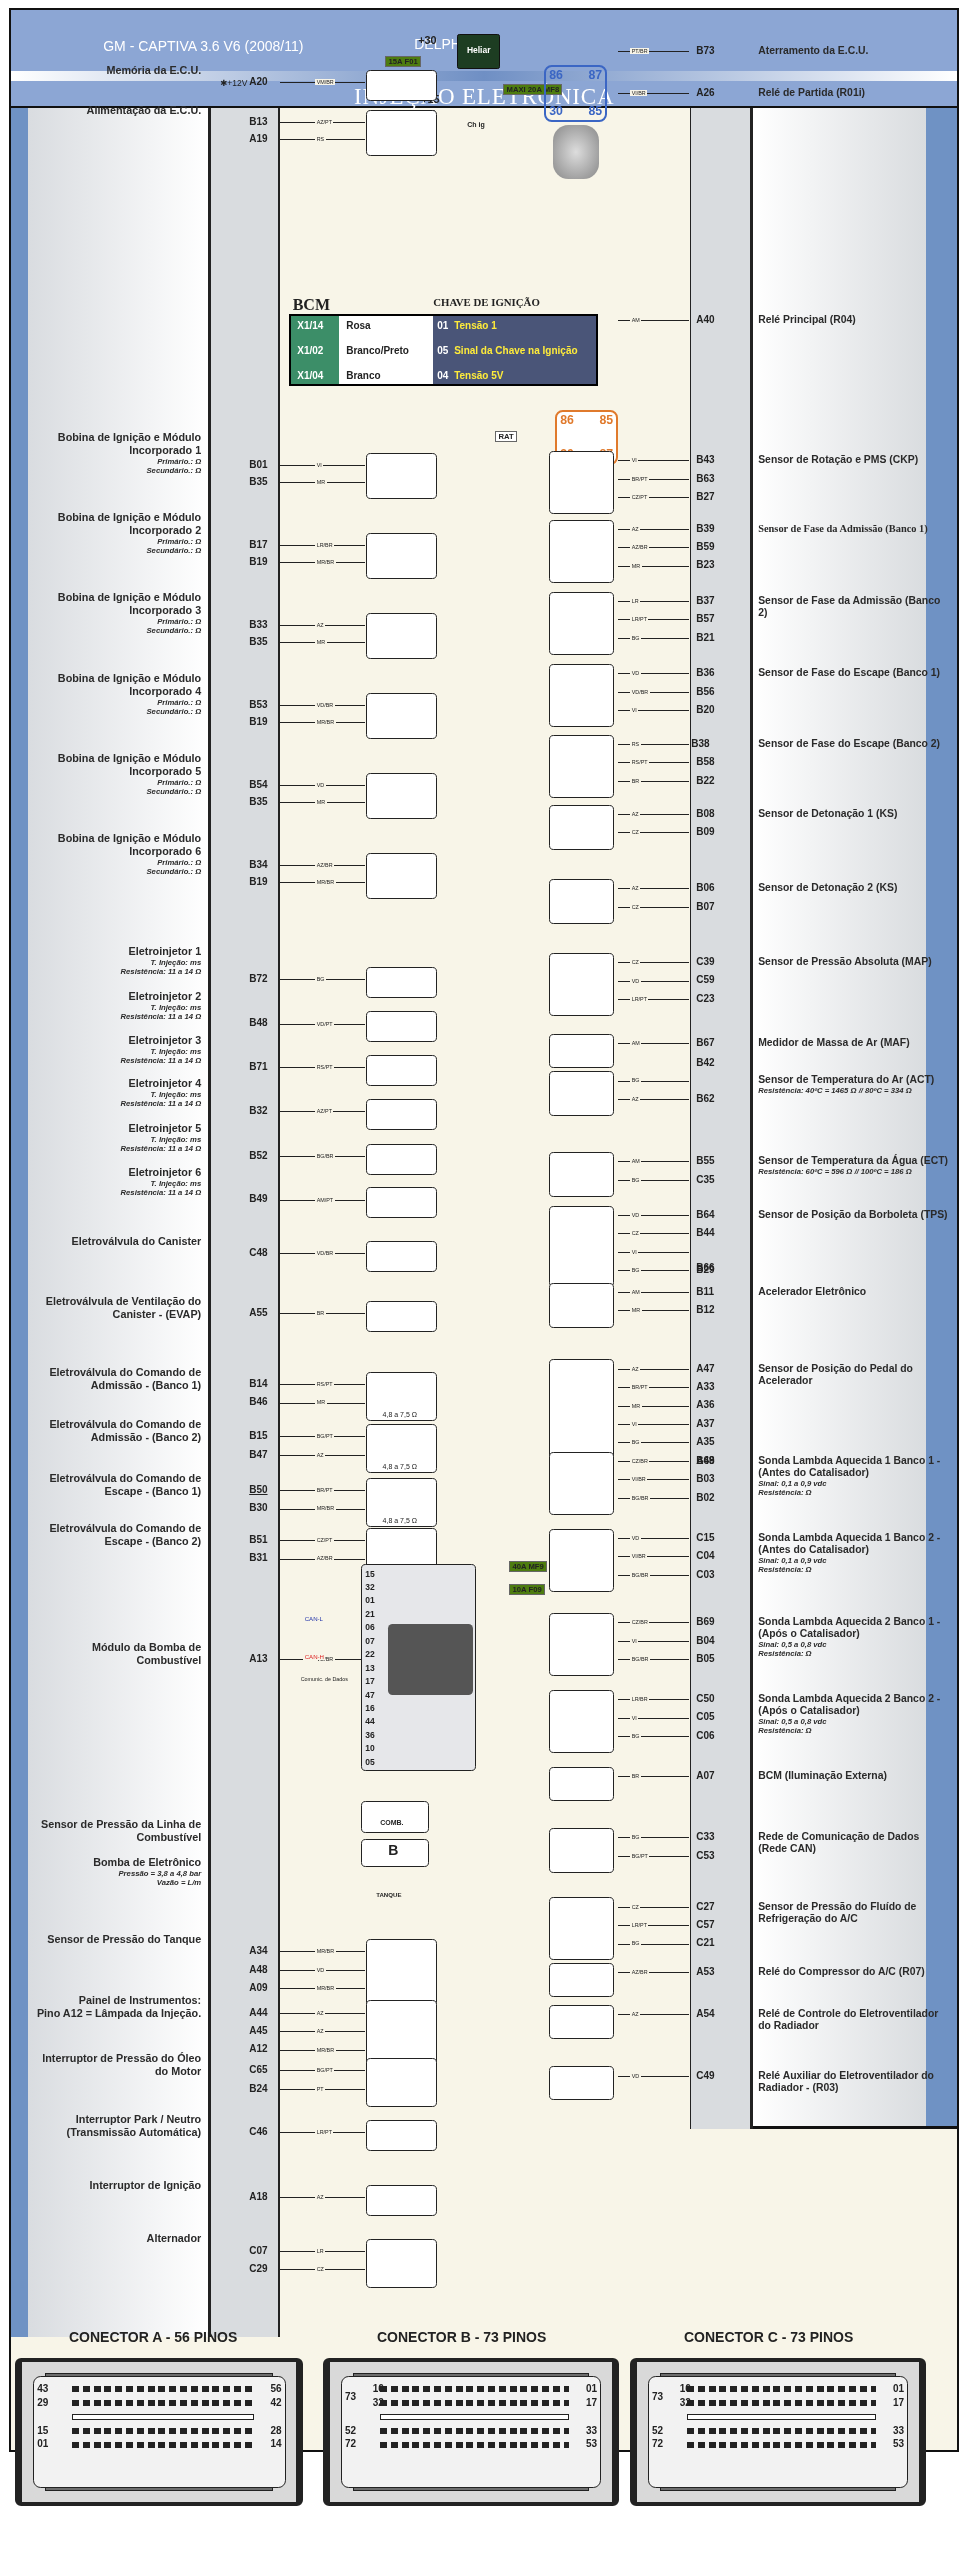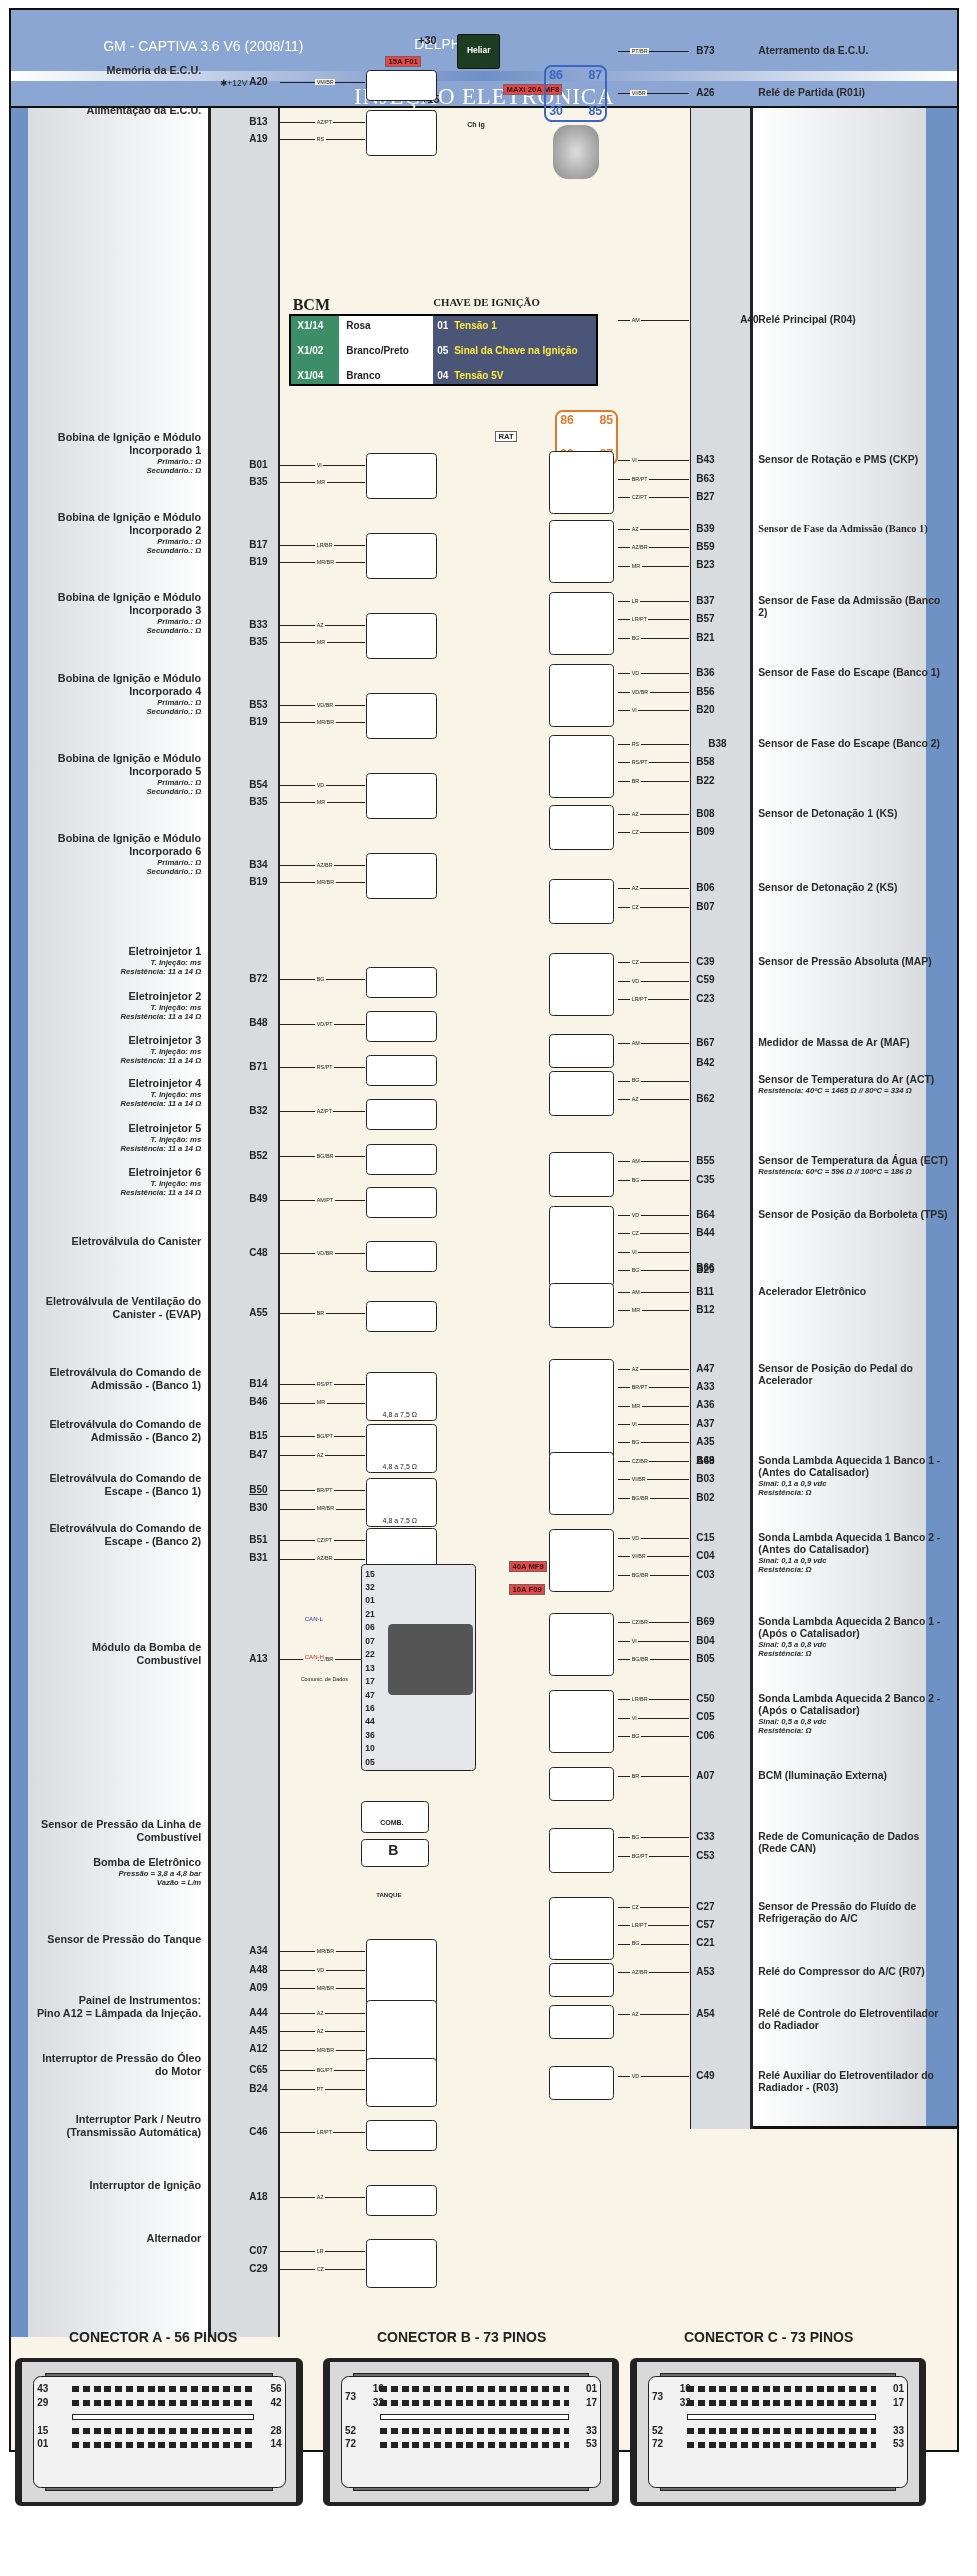--- a/index.html
+++ b/index.html
@@ -29,21 +29,21 @@
 .bcm .bl{position:absolute;left:142px;top:0;right:0;height:100%;background:#4a5578}
 .bcm .r{position:absolute;font-size:10px;font-weight:bold}
 .conn{position:absolute;top:2358px;height:148px;border:7.7px solid #222;border-top-width:4.6px;border-bottom-width:4.6px;background:#d9d9d9;border-radius:6.1px}
 .conn .in{position:absolute;left:23px;right:23px;top:10.8px;bottom:10.8px;background:#6d6d6d;border:1.5px solid #222}
 .conn .face{position:absolute;left:10.8px;right:10.8px;top:14px;bottom:14px;background:#f2f2f2;border:1.5px solid #222;border-radius:7.7px}
 .conn .row{position:absolute;left:38px;right:31px;height:6.1px;background:repeating-linear-gradient(90deg,#222 0 7px,transparent 7px 10.8px)}
 .conn .n{position:absolute;font-size:10px;font-weight:bold}
 .ctitle{position:absolute;top:2329px;font-size:14px;font-weight:bold;color:#222}
 .relay{position:absolute;width:92px;height:85px;border:2.3px solid;border-radius:7.7px;font-weight:bold;font-size:12.3px}
 .relay span{position:absolute}
-.fuse{position:absolute;font-size:7.7px;font-weight:bold;background:#ef4444;border:0.8px solid #666;padding:0 2.3px;line-height:9.2px}
+.fuse{position:absolute;font-size:7.7px;font-weight:bold;background:#4d7c0f;border:0.8px solid #666;padding:0 2.3px;line-height:9.2px}
 </style>
 </head>
 <body>
 
 <div class="frame">
   <div class="hdr">
     <div class="t1">GM - CAPTIVA 3.6 V6 (2008/11)</div>
     <div class="t2">DELPHI - V6</div>
     <div class="band"></div>
     <div class="t3">INJEÇÃO ELETRÔNICA</div>
@@ -299,21 +299,21 @@
   <div id="right-list">
       <div class="rl" style="top: 35px; left: 747px; width: 192px;"><span>Aterramento da E.C.U.</span></div>
       <div class="pin" style="left: 685px; top: 35px;">B73</div>
       <div class="wire" style="left: 607px; top: 41px; width: 71px;"></div>
       <div class="wl" style="left: 619px; top: 38px;">PT/BR</div>
       <div class="rl" style="top: 77px; left: 747px; width: 192px;"><span>Relé de Partida (R01i)</span></div>
       <div class="pin" style="left: 685px; top: 77px;">A26</div>
       <div class="wire" style="left: 607px; top: 83px; width: 71px;"></div>
       <div class="wl" style="left: 619px; top: 80px;">VI/BR</div>
       <div class="rl" style="top: 304px; left: 747px; width: 192px;"><span>Relé Principal (R04)</span></div>
-      <div class="pin" style="left: 685px; top: 304px; margin-left: 44px;">A40</div>
+      <div class="pin" style="left: 685px; top: 304px;">A40</div>
       <div class="wire" style="left: 607px; top: 310px; width: 71px;"></div>
       <div class="wl" style="left: 619px; top: 307px;">AM</div>
       <div class="rl" style="top: 444px; left: 747px; width: 192px;"><span>Sensor de Rotação e PMS (CKP)</span></div>
       <div class="pin" style="left: 685px; top: 444px;">B43</div>
       <div class="wire" style="left: 607px; top: 450px; width: 71px;"></div>
       <div class="wl" style="left: 619px; top: 447px;">VI</div>
       <div class="pin" style="left: 685px; top: 463px;">B63</div>
       <div class="wire" style="left: 607px; top: 469px; width: 71px;"></div>
       <div class="wl" style="left: 619px; top: 466px;">BR/PT</div>
       <div class="pin" style="left: 685px; top: 481px;">B27</div>
@@ -347,21 +347,21 @@
       <div class="wire" style="left: 607px; top: 663px; width: 71px;"></div>
       <div class="wl" style="left: 619px; top: 660px;">VD</div>
       <div class="pin" style="left: 685px; top: 676px;">B56</div>
       <div class="wire" style="left: 607px; top: 682px; width: 71px;"></div>
       <div class="wl" style="left: 619px; top: 679px;">VD/BR</div>
       <div class="pin" style="left: 685px; top: 694px;">B20</div>
       <div class="wire" style="left: 607px; top: 700px; width: 71px;"></div>
       <div class="wl" style="left: 619px; top: 697px;">VI</div>
       <div class="comp" style="left: 538px; top: 654px; width: 65px; height: 63px;"></div>
       <div class="rl" style="top: 728px; left: 747px; width: 192px;"><span>Sensor de Fase do Escape (Banco 2)</span></div>
-      <div class="pin" style="left: 685px; top: 728px; padding-left: 12px;">B38</div>
+      <div class="pin" style="left: 668px; top: 728px; padding-left: 12px;">B38</div>
       <div class="wire" style="left: 607px; top: 734px; width: 71px;"></div>
       <div class="wl" style="left: 619px; top: 731px;">RS</div>
       <div class="pin" style="left: 685px; top: 746px;">B58</div>
       <div class="wire" style="left: 607px; top: 752px; width: 71px;"></div>
       <div class="wl" style="left: 619px; top: 749px;">RS/PT</div>
       <div class="pin" style="left: 685px; top: 765px;">B22</div>
       <div class="wire" style="left: 607px; top: 771px; width: 71px;"></div>
       <div class="wl" style="left: 619px; top: 768px;">BR</div>
       <div class="comp" style="left: 538px; top: 725px; width: 65px; height: 63px;"></div>
       <div class="rl" style="top: 798px; left: 747px; width: 192px;"><span>Sensor de Detonação 1 (KS)</span></div>

